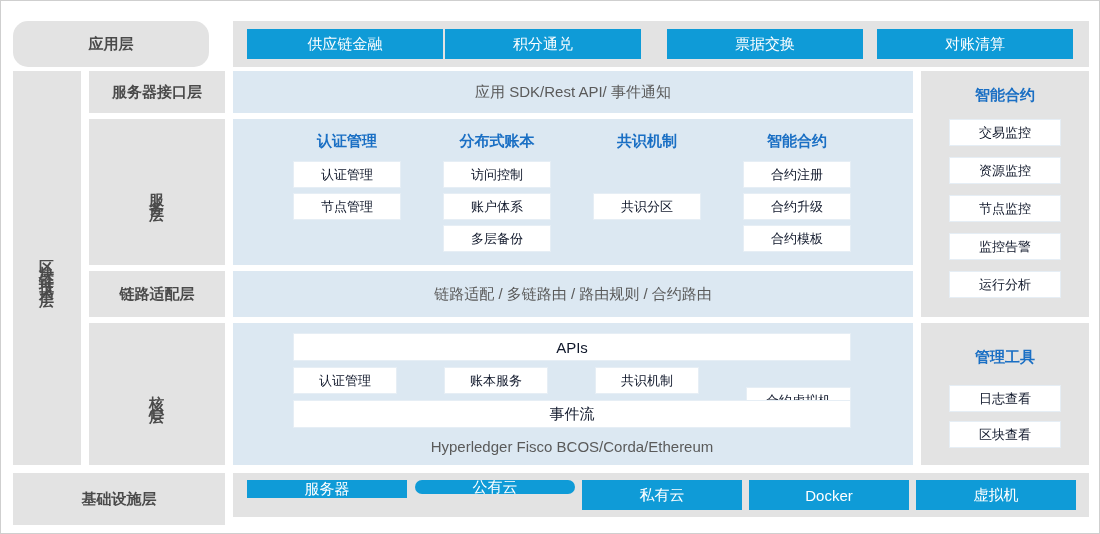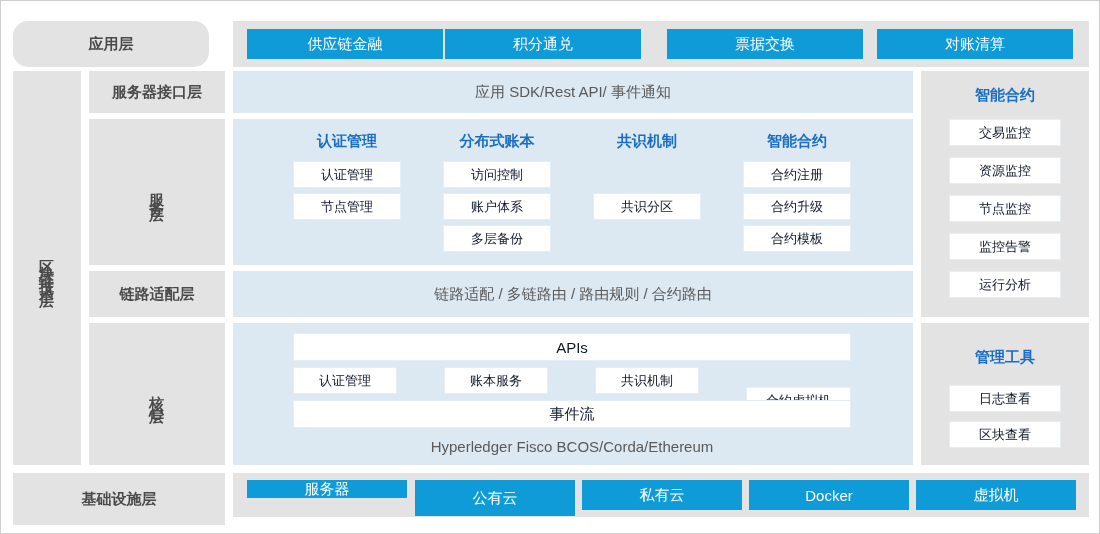--- a/index.html
+++ b/index.html
@@ -131,18 +131,18 @@
   <div class="abs gray" style="left:920px;top:322px;width:168px;height:142px;"></div>
   <div class="abs panel-title" style="left:920px;top:344px;width:168px;height:24px;">管理工具</div>
   <div class="abs white-box" style="left:948px;top:384px;width:112px;height:27px;">日志查看</div>
   <div class="abs white-box" style="left:948px;top:420px;width:112px;height:27px;">区块查看</div>
 
   <div class="abs gray layer-label" style="left:12px;top:472px;width:212px;height:52px;">基础设施层</div>
 
   <div class="abs gray" style="left:232px;top:472px;width:856px;height:44px;"></div>
 
   <div class="abs blue-btn" style="left:246px;top:479px;width:160px;height:18px;">服务器</div>
-  <div class="abs blue-btn" style="left:414px;top:479px;width:160px;height:36px;">公有云</div>
+  <div class="abs blue-btn" style="left:414px;top:479px;width:160px;height:14px;border-radius:15px;">公有云</div>
   <div class="abs blue-btn" style="left:581px;top:479px;width:160px;height:30px;">私有云</div>
   <div class="abs blue-btn" style="left:748px;top:479px;width:160px;height:30px;">Docker</div>
   <div class="abs blue-btn" style="left:915px;top:479px;width:160px;height:30px;">虚拟机</div>
 
 </div>
 
 </body></html>

